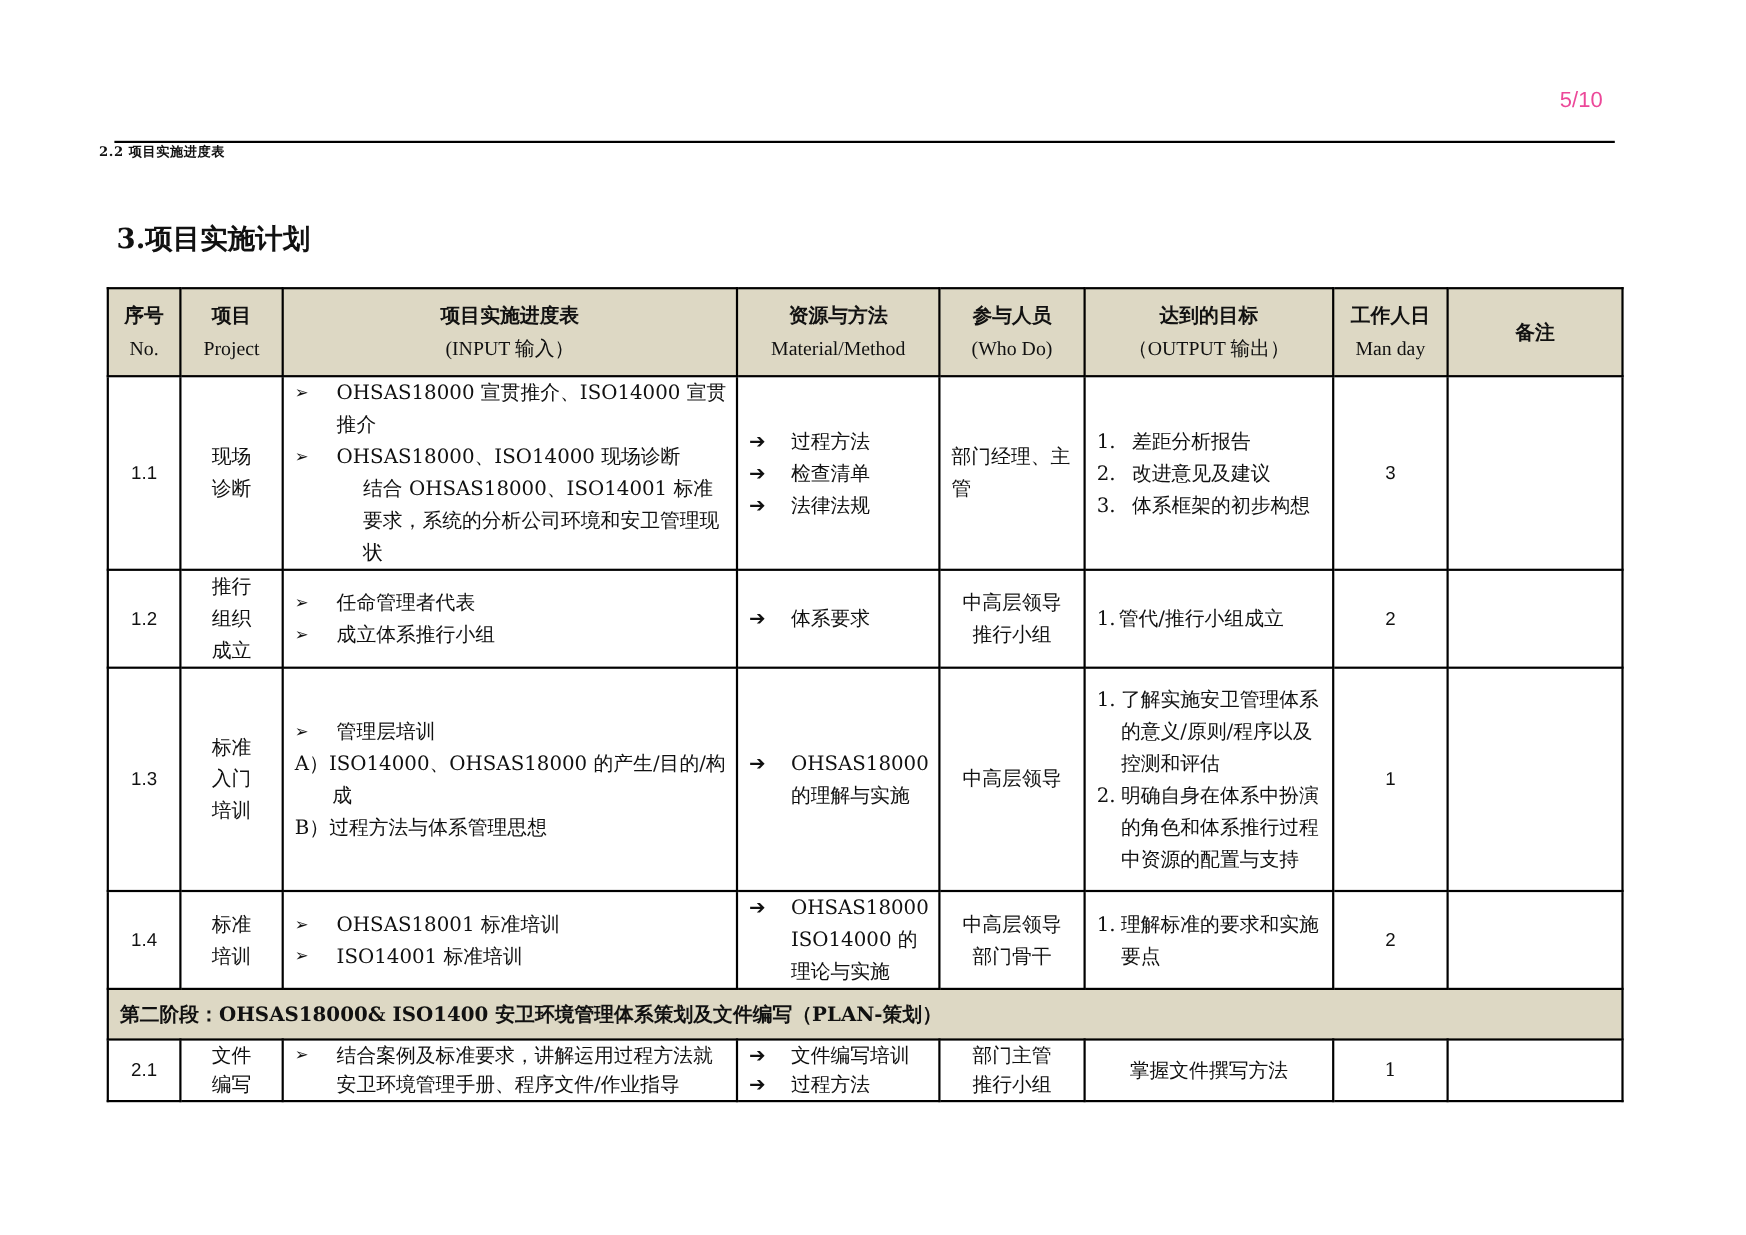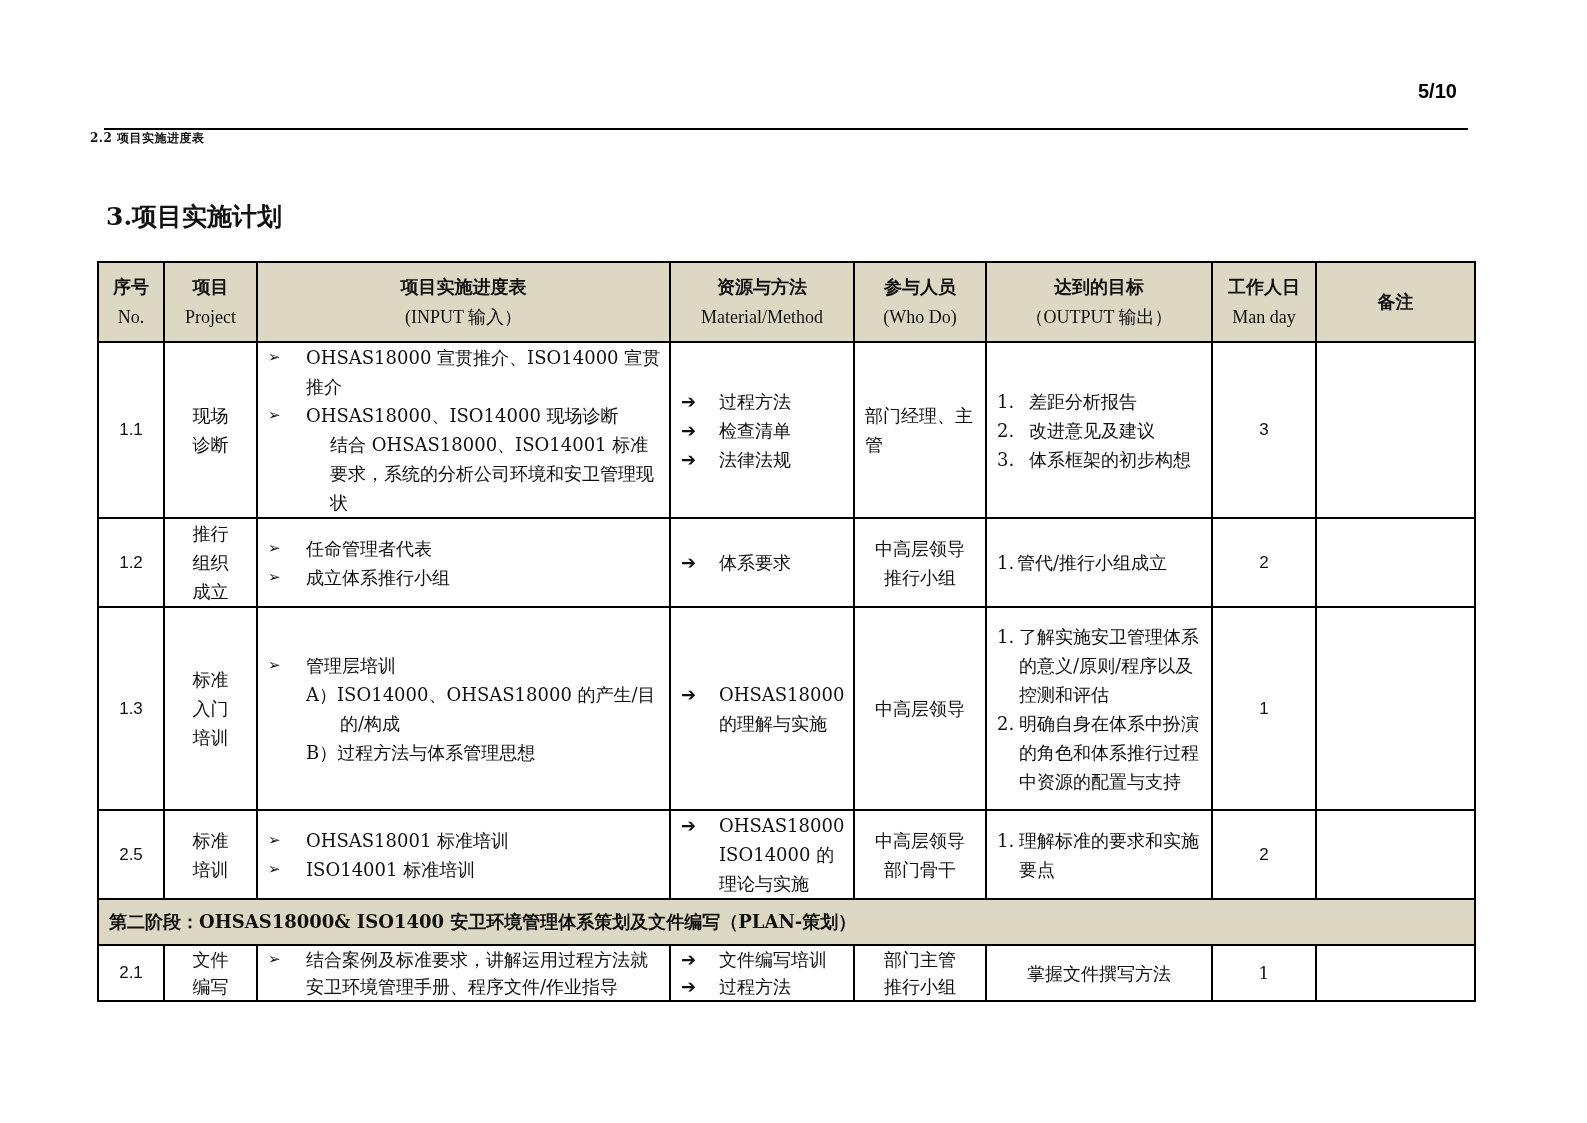--- a/index.html
+++ b/index.html
@@ -1,37 +1,37 @@
 <!DOCTYPE html>
 <html><head>
 <meta charset="utf-8">
 <style>
   html, body { margin: 0; padding: 0; background: #ffffff; }
   body { width: 1587px; height: 1123px; position: relative; overflow: hidden;
          font-family: "DejaVu Serif", "Liberation Serif", serif; color: #111; }
   .page-num { position: absolute; left: 1418px; top: 80px; font-family: "Liberation Sans", "DejaVu Sans", sans-serif;
-              font-weight: bold; font-size: 20px; color: #000000; }
+              font-weight: normal; font-size: 20px; color: #ec4899; }
   .rule { position: absolute; left: 104px; top: 128px; width: 1364px; height: 2px; background: #000; }
   .h22 { position: absolute; left: 90px; top: 130px; font-size: 12px; font-weight: bold; letter-spacing: 0.5px; }
   .h3 { position: absolute; left: 106px; top: 200px; font-size: 25px; font-weight: bold; }
   table.plan { position: absolute; left: 97px; top: 261px; width: 1377px; border-collapse: collapse; table-layout: fixed;
                font-size: 18px; }
   table.plan td, table.plan th { border: 2px solid #000; padding: 0; vertical-align: middle; }
   table.plan th { background: #ddd8c4; font-weight: bold; text-align: center; line-height: 30px; font-size: 18px; }
   tr.head { height: 80px; font-family: Liberation Serif, serif; }
   tr.phase td { background: #ddd8c4; font-weight: bold; text-align: left; padding-left: 10px; font-size: 18px; }
   td.no { text-align: center; font-family: "Liberation Sans", "DejaVu Sans", sans-serif; font-size: 17px; }
   td.proj { text-align: center; line-height: 29px; }
   td.center { text-align: center; line-height: 29px; }
   td.days { text-align: center; font-family: "Liberation Sans", "DejaVu Sans", sans-serif; font-size: 17px; }
   ul.bul { list-style: none; margin: 0; padding: 0 6px 0 10px; }
   ul.bul li { position: relative; padding-left: 38px; line-height: 29px; }
   ul.bul li .mk { position: absolute; left: 0; top: 0; font-size: 15px; }
   .sub { padding-left: 72px; line-height: 29px; padding-right: 6px; }
-  .subi { padding-left: 82px; text-indent: -34px; line-height: 29px; padding-right: 6px; }
+  .subi { padding-left: 44px; text-indent: -34px; line-height: 29px; padding-right: 6px; }
   ul.arr { list-style: none; margin: 0; padding: 0 6px 0 10px; }
   ul.arr li { position: relative; padding-left: 38px; line-height: 29px; }
   ul.arr li .mk { position: absolute; left: 0; top: 0; font-weight: bold; font-family: "DejaVu Sans", sans-serif; }
   ol.out { list-style: none; margin: 0; padding: 0 6px 0 10px; }
   ol.out li { position: relative; padding-left: 32px; line-height: 29px; }
   ol.out li .n { position: absolute; left: 0; top: 0; }
   .who { padding: 0 6px 0 10px; line-height: 29px; }
 </style>
 </head>
 <body>
@@ -177,21 +177,21 @@
       <ol class="out">
         <li style="padding-left:22px"><span class="n">1.</span><span>了解实施安卫管理体系的意义/原则/程序以及控测和评估</span></li>
         <li style="padding-left:22px"><span class="n">2.</span><span>明确自身在体系中扮演的角色和体系推行过程中资源的配置与支持</span></li>
       </ol>
     </td>
     <td class="days">1</td>
     <td></td>
   </tr>
 
   <tr style="height:89px">
-    <td class="no">2.5</td>
+    <td class="no">1.4</td>
     <td class="proj">
       <div>标准</div>
       <div>培训</div>
     </td>
     <td>
       <ul class="bul">
         <li><span class="mk">➢</span><span>OHSAS18001 标准培训</span></li>
         <li><span class="mk">➢</span><span>ISO14001 标准培训</span></li>
       </ul>
     </td>

